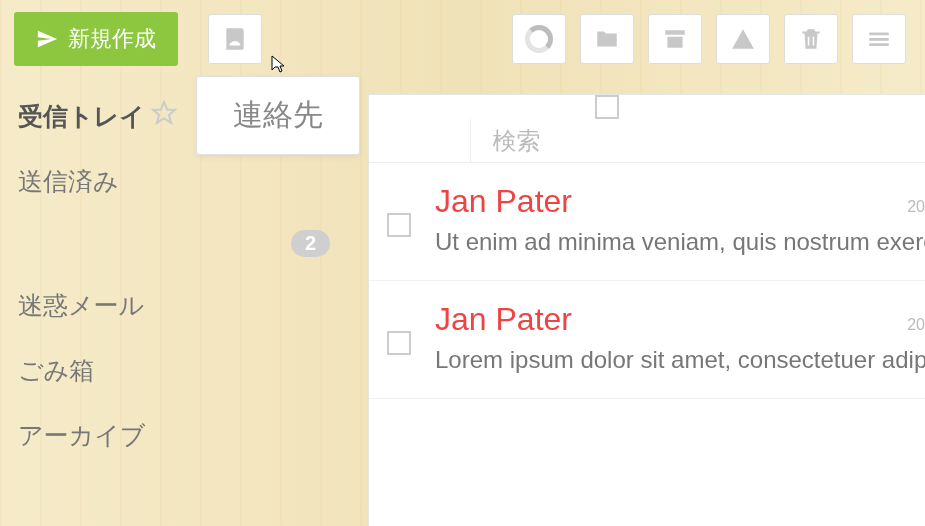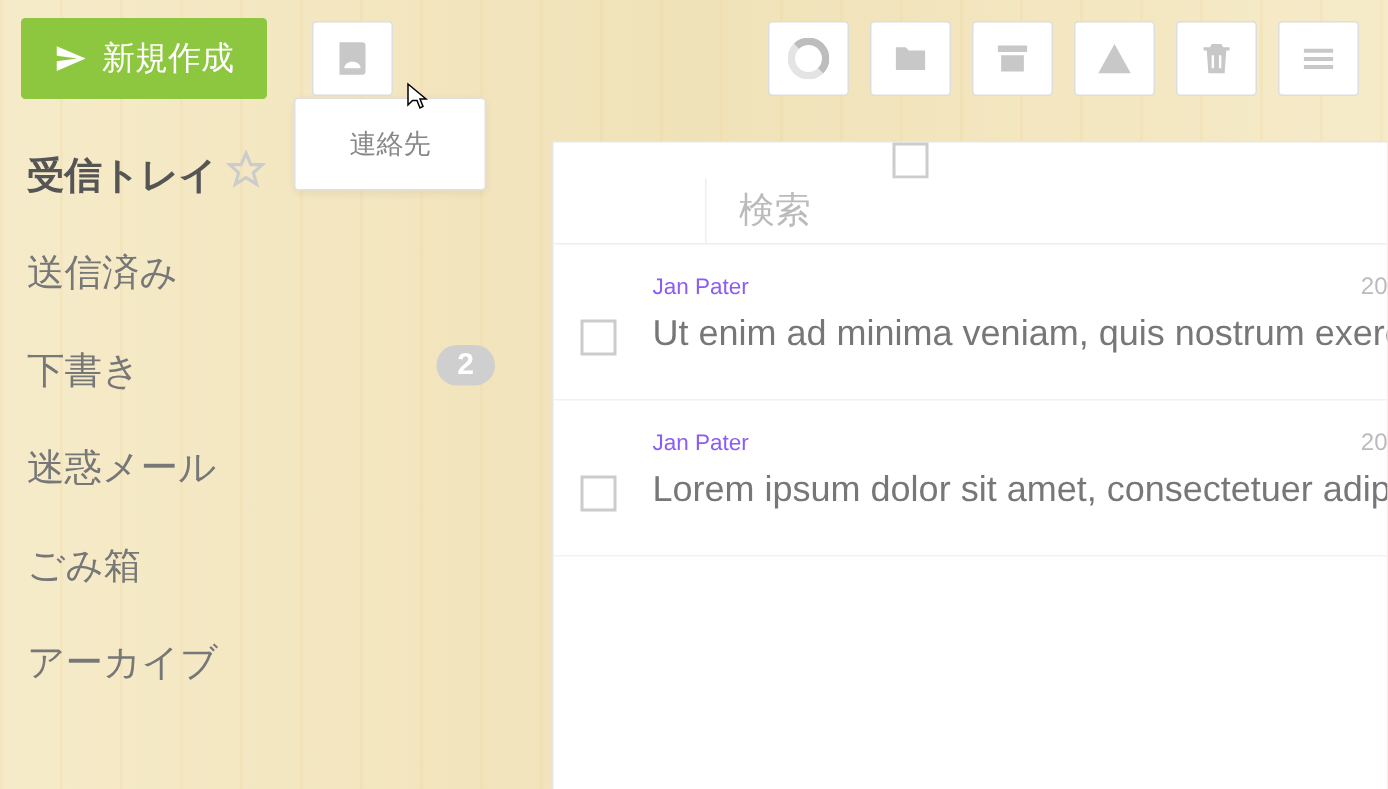--- a/index.html
+++ b/index.html
@@ -76,27 +76,27 @@
       margin-left: auto;
       background: #cfcfcf;
       color: #fff;
       border-radius: 14px;
       padding: 2px 14px;
       font-size: 20px;
       font-weight: 600;
     }
     .tooltip {
       position: absolute;
-      top: 65px;
+      top: 76px;
       left: 196px;
       background: #fff;
       border: 1px solid #e0e0e0;
       border-radius: 3px;
       padding: 18px 36px;
-      font-size: 18px;
+      font-size: 30px;
       color: #888;
       box-shadow: 0 2px 6px rgba(0,0,0,0.06);
       z-index: 10;
     }
     .cursor {
       position: absolute;
       top: 54px;
       left: 266px;
       z-index: 11;
       pointer-events: none;
@@ -152,21 +152,21 @@
       align-items: flex-start;
       gap: 0;
     }
     .msg-check { width: 48px; padding-top: 30px; }
     .msg-body { flex: 1; min-width: 0; }
     .msg-header {
       display: flex;
       align-items: baseline;
       margin-bottom: 8px;
     }
-    .msg-sender { font-size: 15px; color: #8b5cf6; }
+    .msg-sender { font-size: 32px; color: #ef4444; }
     .msg-date { font-size: 16px; color: #bbb; margin-left: auto; padding-right: 0; }
     .msg-preview { 
       font-size: 24px; 
       color: #777; 
       white-space: nowrap; 
       overflow: hidden;
     }
     .spinner-ring {
       width: 28px; height: 28px;
       border-radius: 50%;
@@ -230,21 +230,20 @@
     <span class="star-icon">
       <svg viewBox="0 0 24 24">
           <polygon points="12,2 15,9 22,9 16.5,14 18.5,21 12,17 5.5,21 7.5,14 2,9 9,9"></polygon>
         </svg>
     </span>
   </div>
   <div class="folder-item">
     <span>送信済み</span>
   </div>
   <div class="folder-item">
-    <span>下書き</span>
     <span class="badge">2</span>
   </div>
   <div class="folder-item">
     <span>迷惑メール</span>
   </div>
   <div class="folder-item">
     <span>ごみ箱</span>
   </div>
   <div class="folder-item">
     <span>アーカイブ</span>

